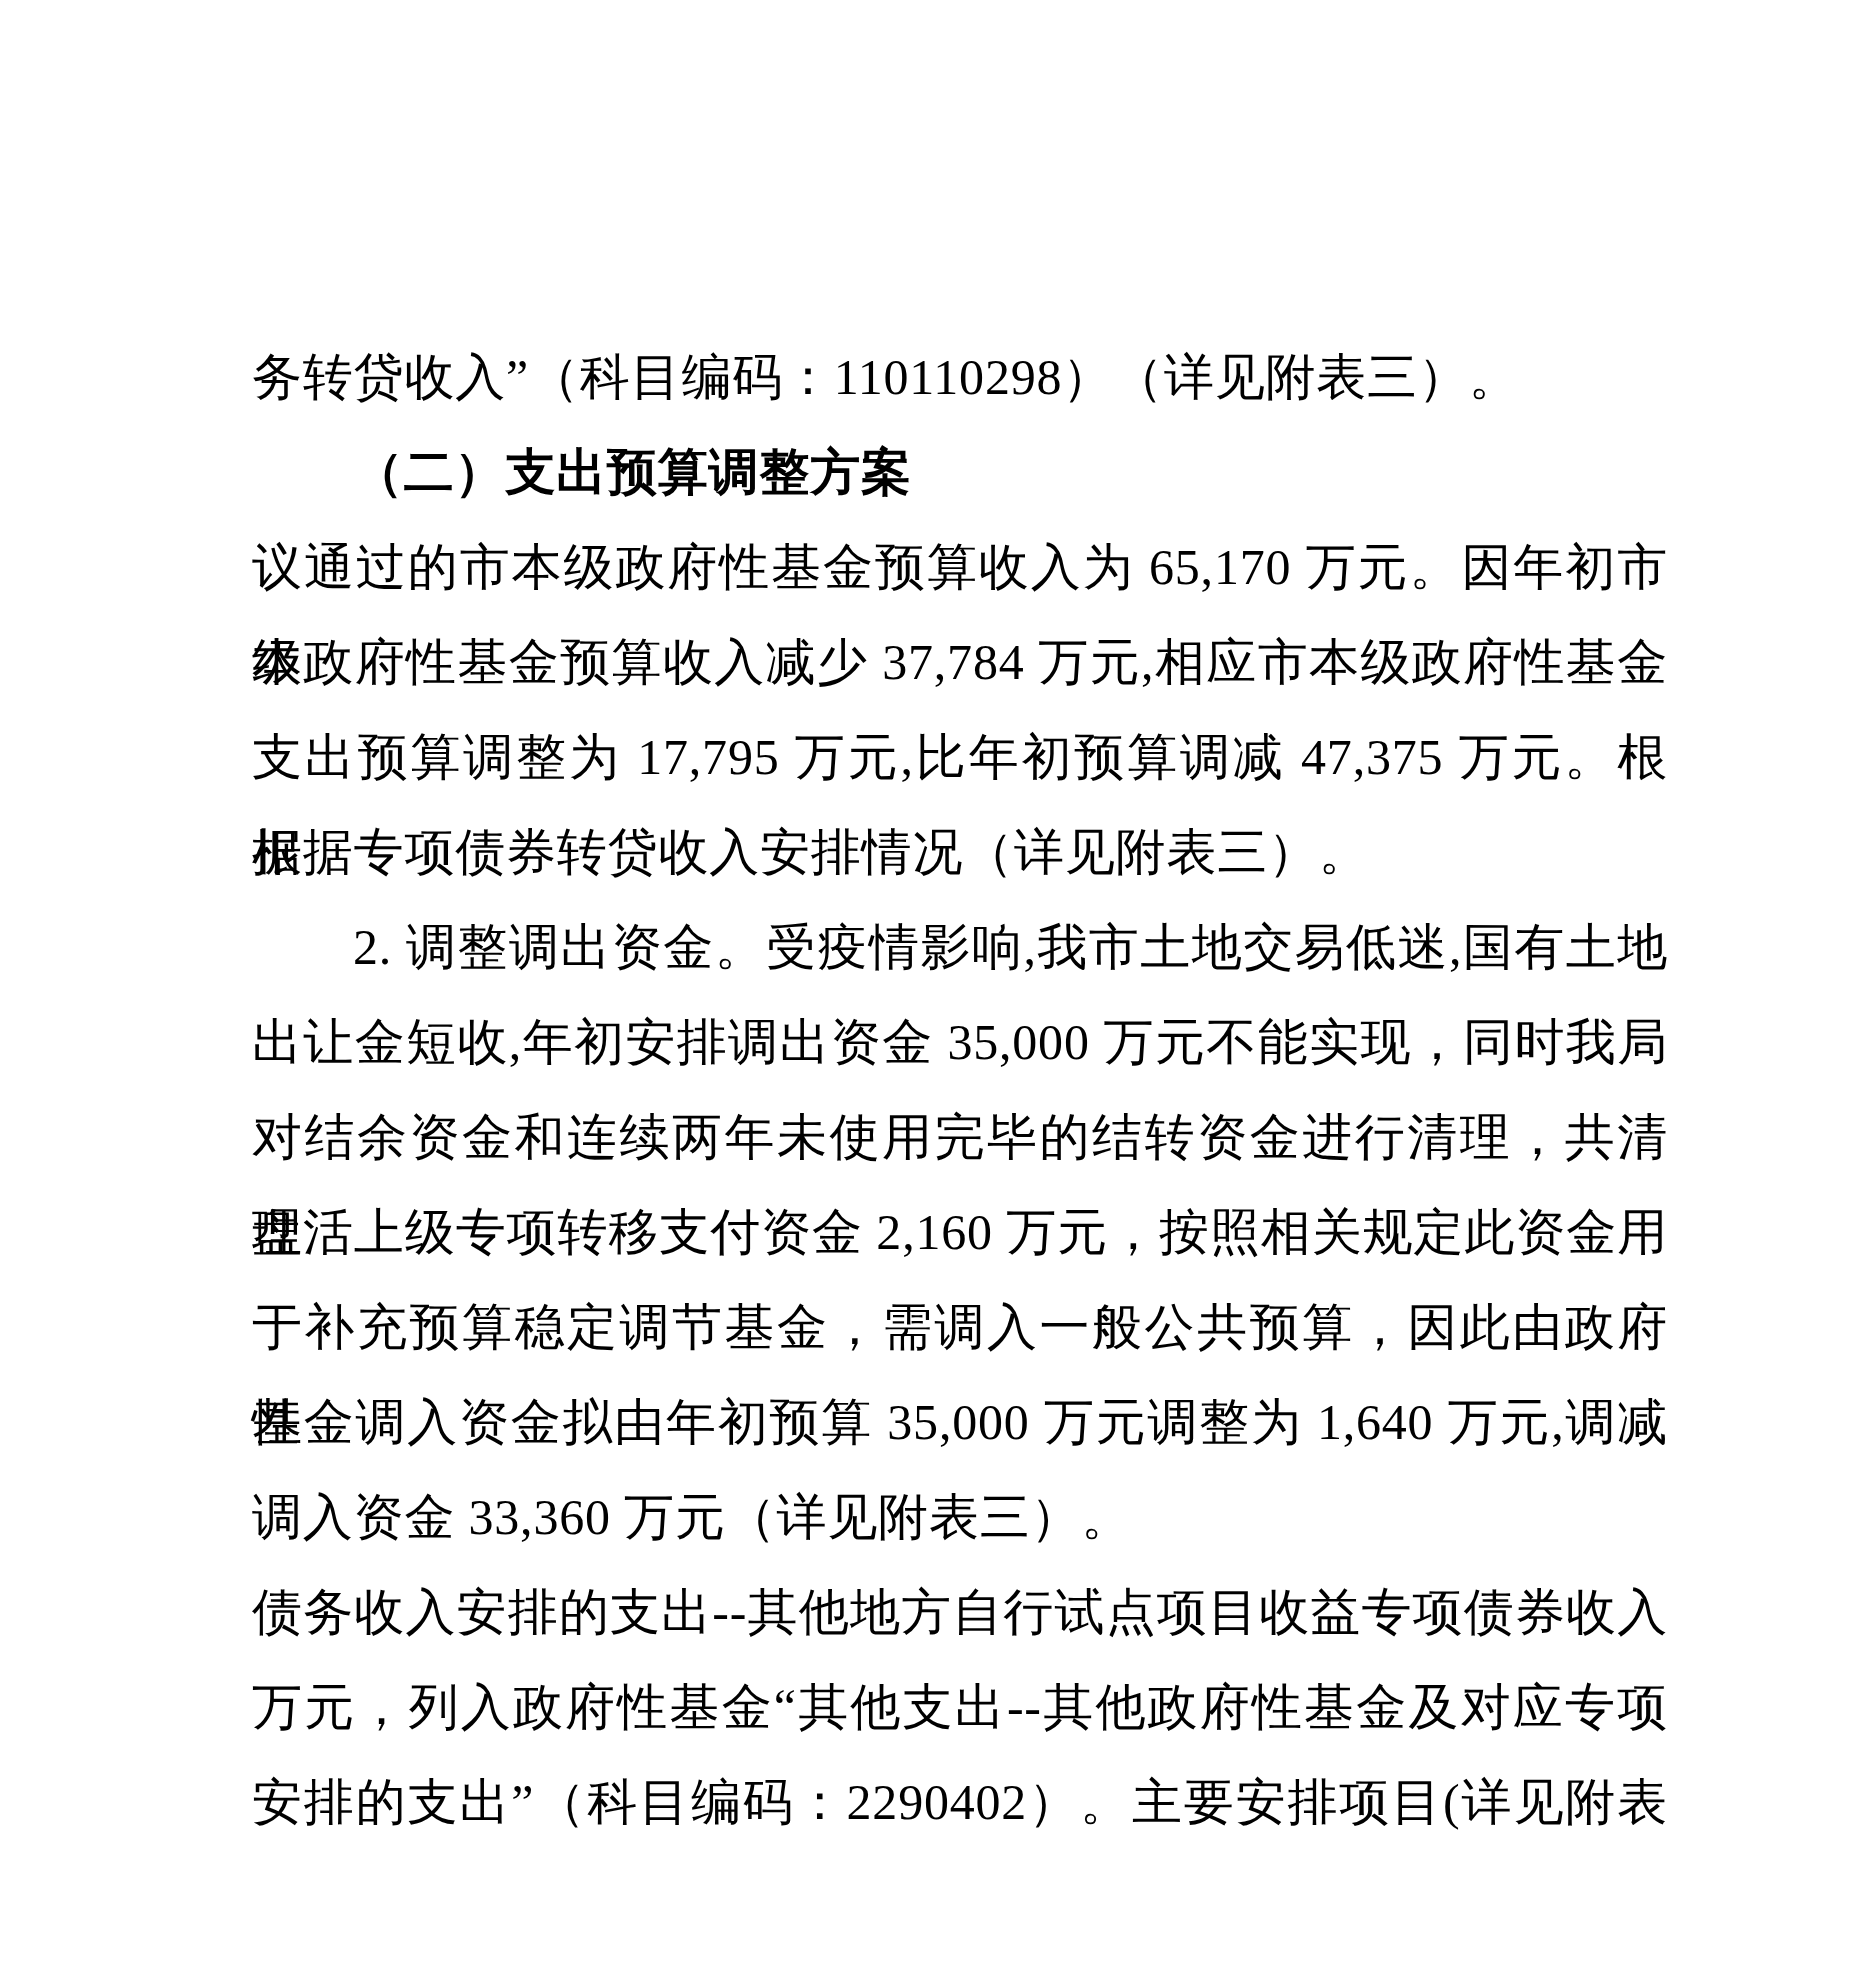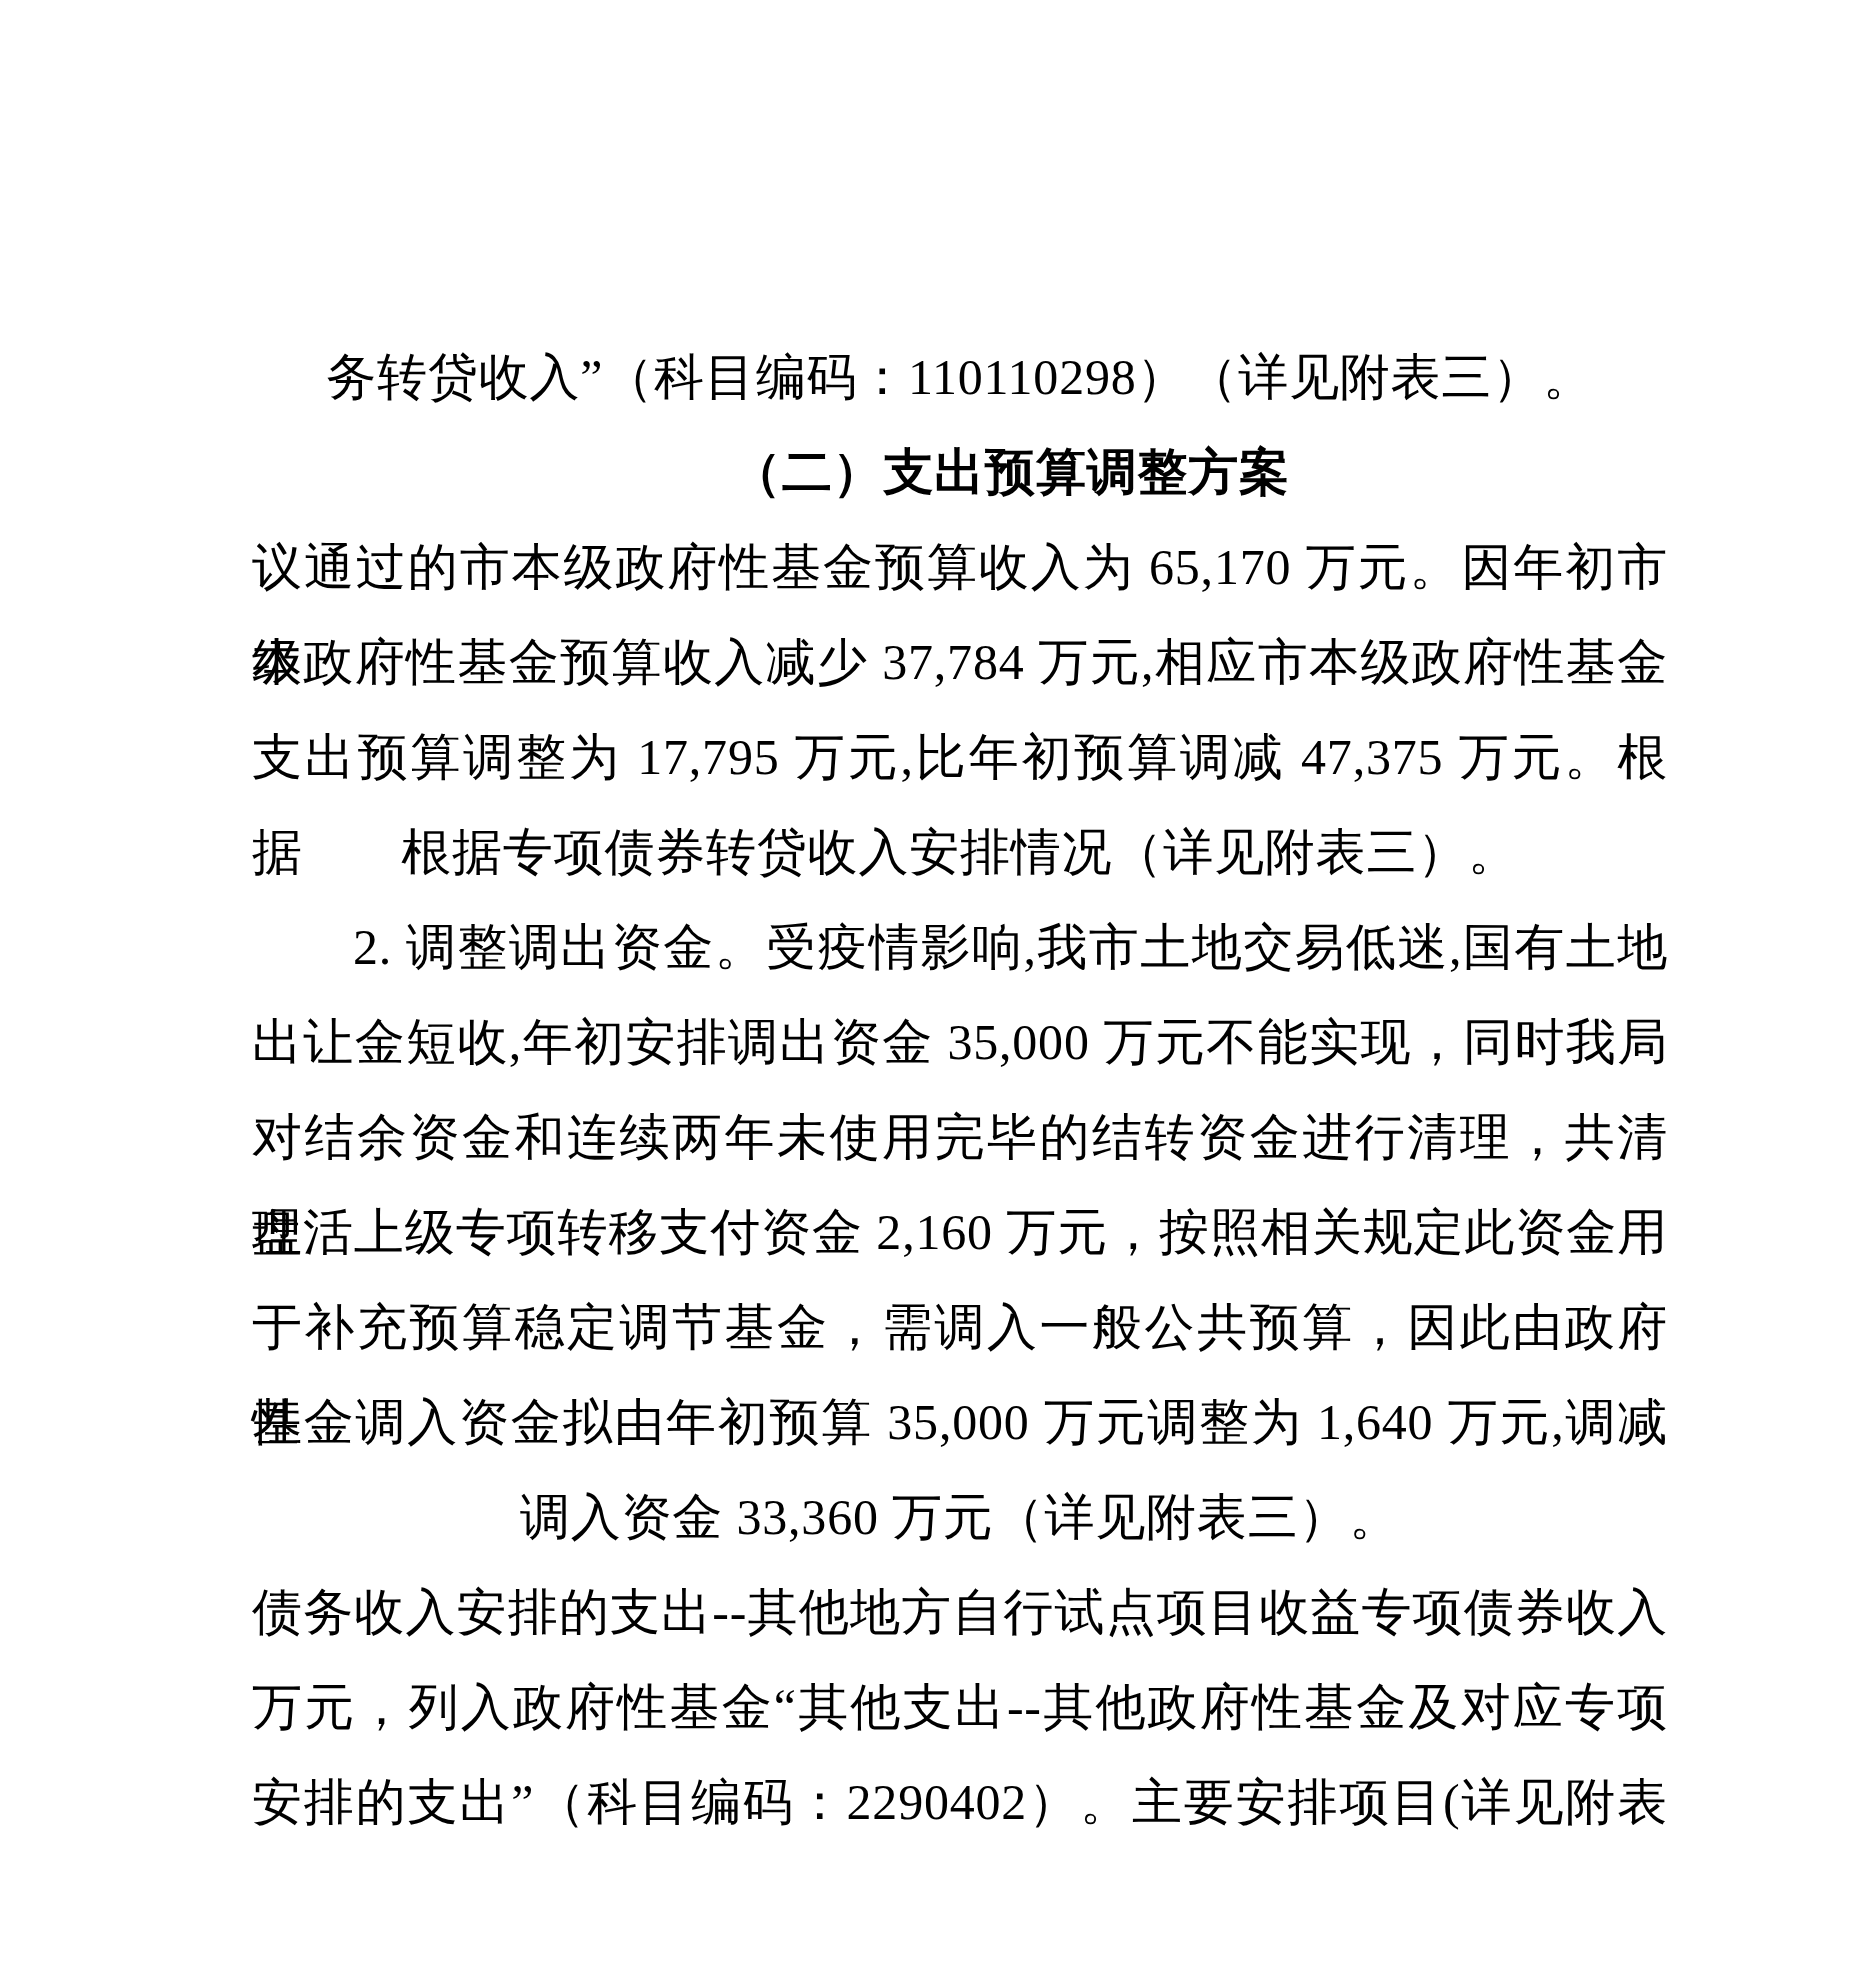--- a/index.html
+++ b/index.html
@@ -19,21 +19,21 @@
   .text-block {
     position: absolute;
     left: 252px;
     top: 330px;
     width: 1416px;
   }
   .line {
     font-size: 50px;
     line-height: 95px;
     height: 95px;
-    text-align: center;
+    text-align: left;
     letter-spacing: 0.8px;
   }
   .line.justify {
     text-align: justify;
     text-align-last: justify;
     text-justify: inter-character;
   }
   .line.indent {
     text-indent: 101px;
   }

